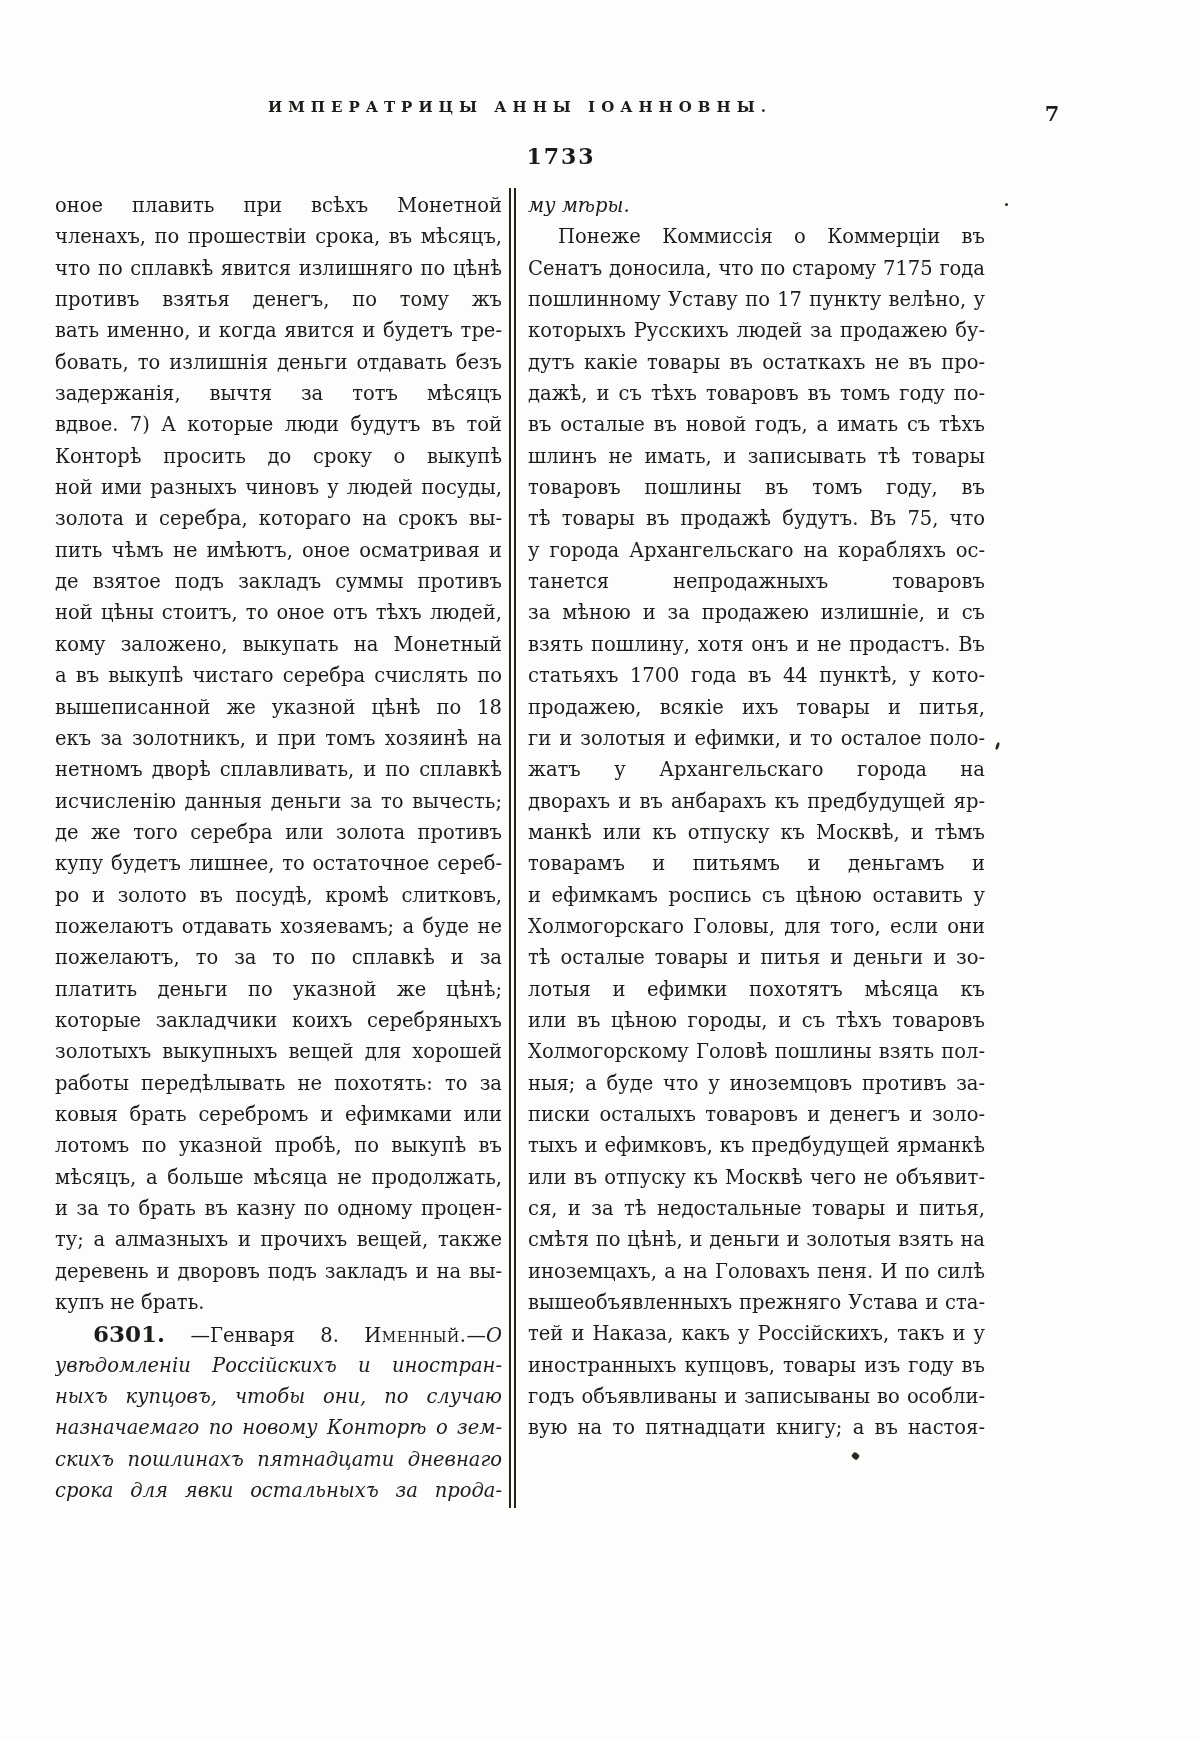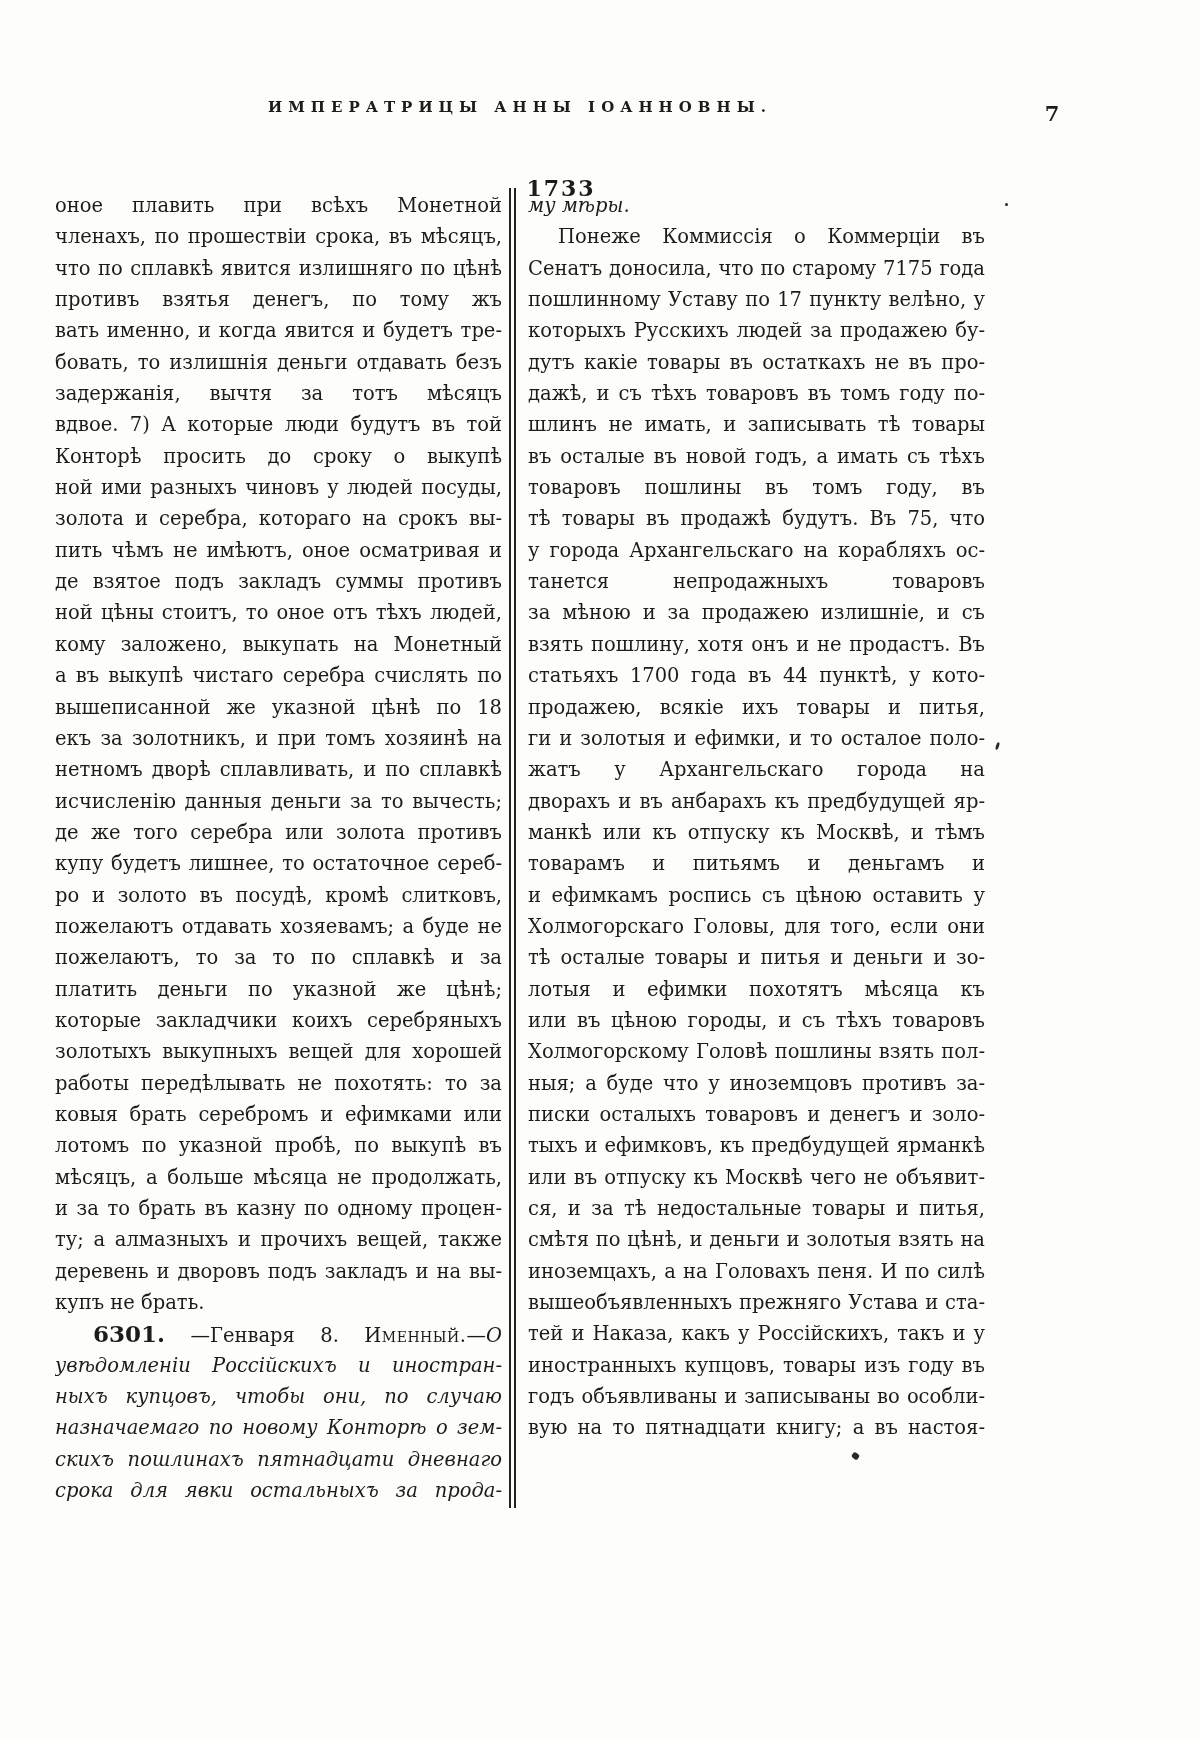--- a/index.html
+++ b/index.html
@@ -12,21 +12,21 @@
   .header-title{
     position:absolute;top:98px;left:140px;width:760px;
     text-align:center;font-size:15px;font-weight:bold;letter-spacing:6px;
   }
   .page-number{
     position:absolute;top:101px;left:1032px;width:40px;
     font-size:21px;font-weight:bold;text-align:center;
   }
   .year{
     position:absolute;top:143px;left:420px;width:282px;
-    text-align:center;font-size:22px;font-weight:bold;letter-spacing:2px;margin-top:32px;
+    text-align:center;font-size:22px;font-weight:bold;letter-spacing:2px;
   }
   .divider{
     position:absolute;left:509px;top:188px;height:1320px;width:3px;
     border-left:2px solid #24221f;border-right:2px solid #24221f;
   }
   .col{position:absolute;top:190px;}
   .col.left{left:55px;width:447px;}
   .col.right{left:528px;width:457px;}
   .line{
     font-size:19.5px;line-height:31.35px;height:31.35px;overflow:hidden;
@@ -108,22 +108,22 @@
   <div class="col right">
     <div class="line it short">му мѣры.</div>
     <div class="line indent">Понеже Коммиссія о Коммерціи въ Нашъ</div>
     <div>
 
     <div class="line">Сенатъ доносила, что по старому 7175 года</div>
         <div class="line">пошлинному Уставу по 17 пункту велѣно, у</div>
         <div class="line">которыхъ Русскихъ людей за продажею бу-</div>
         <div class="line">дутъ какіе товары въ остаткахъ не въ про-</div>
         <div class="line">дажѣ, и съ тѣхъ товаровъ въ томъ году по-</div>
+        <div class="line">въ осталые въ новой годъ, а имать съ тѣхъ</div>
         <div class="line">шлинъ не имать, и записывать тѣ товары</div>
-        <div class="line">въ осталые въ новой годъ, а имать съ тѣхъ</div>
         <div class="line">товаровъ пошлины въ томъ году, въ которомъ</div>
         <div class="line">тѣ товары въ продажѣ будутъ. Въ 75, что</div>
         <div class="line">у города Архангельскаго на корабляхъ ос-</div>
         <div class="line">танется непродажныхъ товаровъ заморскихъ</div>
         <div class="line">за мѣною и за продажею излишніе, и съ нихъ</div>
         <div class="line">взять пошлину, хотя онъ и не продастъ. Въ</div>
         <div class="line">статьяхъ 1700 года въ 44 пунктѣ, у кото-</div>
         <div class="line">продажею, всякіе ихъ товары и питья, день-</div>
         <div class="line">ги и золотыя и ефимки, и то осталое поло-</div>
         <div class="line">жатъ у Архангельскаго города на гостиныхъ</div>

